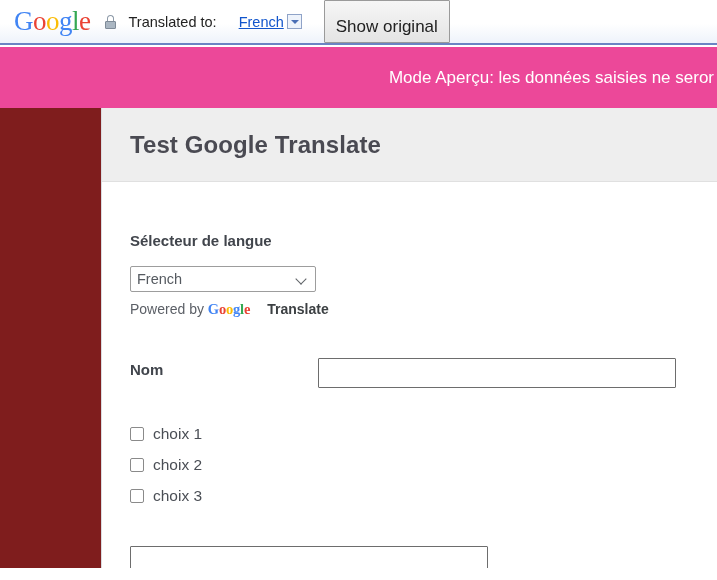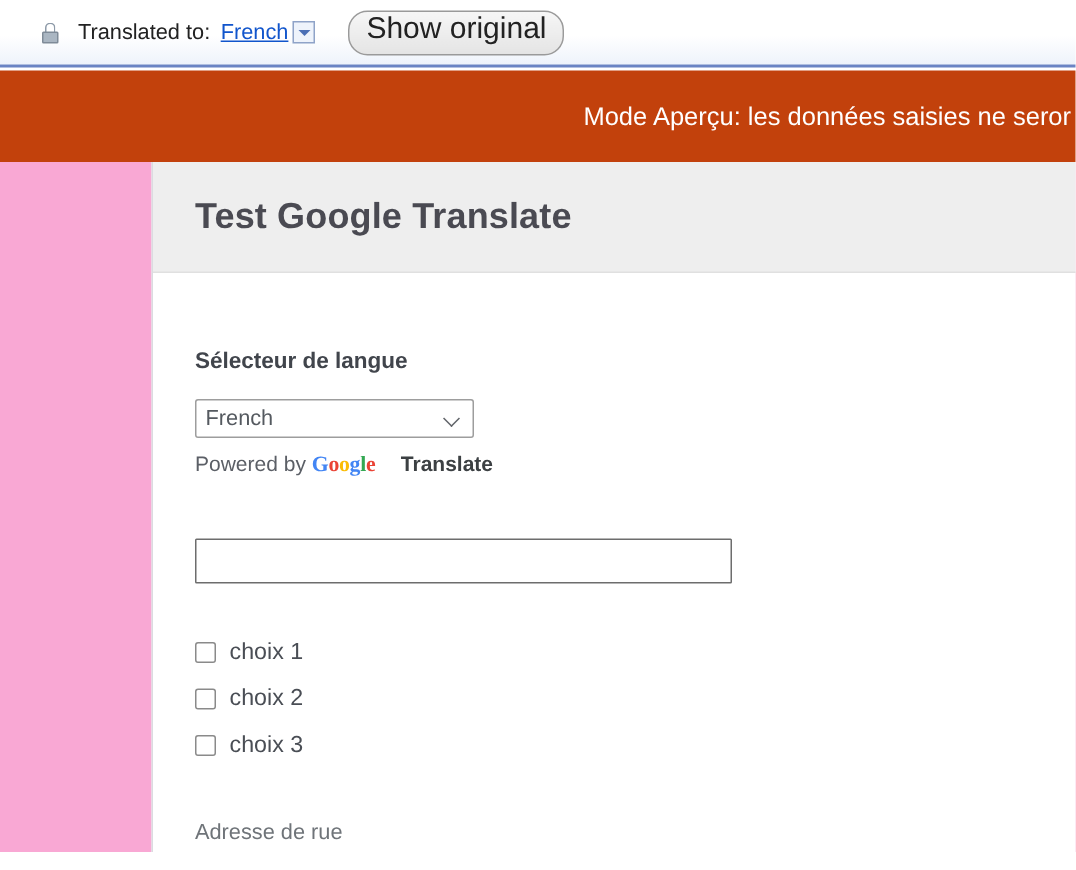--- a/index.html
+++ b/index.html
@@ -63,21 +63,21 @@
     bottom: 0; left: 0;
     width: 11px; height: 8px;
     background: #aab6c2;
     border: 1px solid #7f8b98;
     border-radius: 1px;
   }
 
   .gt-label {
     font-size: 14.5px;
     color: #222;
-    margin-right: 7px;
+    margin-right: 22px;
   }
   .gt-lang-link {
     font-size: 14.5px;
     color: #1155cc;
     text-decoration: underline;
     cursor: pointer;
   }
   .gt-arrow-box {
     display: inline-block;
     width: 15px;
@@ -93,56 +93,56 @@
     content: "";
     position: absolute;
     top: 5px; left: 3px;
     border-left: 4px solid transparent;
     border-right: 4px solid transparent;
     border-top: 4px solid #4a6fb5;
   }
   .show-original-btn {
     margin-left: 22px;
     font-family: "Liberation Sans", sans-serif;
-    font-size: 20px;
+    font-size: 17px;
     color: #222;
     background: linear-gradient(to bottom, #f6f6f6 0%, #e4e4e4 100%);
     border: 1px solid #9a9a9a;
-    border-radius: 13px;
-    padding: 0 11px 5px 11px;
+    border-radius: 1px;
+    padding: 16px 11px 5px 11px;
     cursor: pointer;
     line-height: 1.15;
   }
 
   
   .preview-banner {
     position: absolute;
     top: 47px; left: 0;
     width: 717px;
     height: 61px;
-    background: #c2410c;
+    background: #ec4899;
     display: flex;
     align-items: center;
     justify-content: center;
     overflow: hidden;
   }
   .preview-banner-text {
     color: #ffffff;
     font-size: 17px;
     white-space: nowrap;
     margin-left: 386px;
   }
 
   
   .page {
     position: absolute;
     top: 108px; left: 0;
     width: 717px;
     height: 460px;
-    background: #f9a8d4;
+    background: #7f1d1d;
     overflow: hidden;
   }
   .form-panel {
     position: absolute;
     top: 0;
     left: 101px;
     width: 720px;
     min-height: 472px;
     background: #ffffff;
     border-left: 1px solid #dadce0;
@@ -283,20 +283,23 @@
     font-size: 14px;
     padding: 0 6px;
     color: #222;
   }
 </style>
 </head>
 <body>
 
 <div class="gt-bar">
 
+  <div class="g-logo">
+    <span class="gl-b">G</span><span class="gl-r">o</span><span class="gl-y">o</span><span class="gl-b">g</span><span class="gl-g">l</span><span class="gl-r">e</span>
+  </div>
 
   <span class="lock-icon">
     <span class="shackle"></span>
     <span class="body"></span>
   </span>
 
   <span class="gt-label">Translated to:</span>
 
   <a class="gt-lang-link">French</a>
 
@@ -326,20 +329,21 @@
           </select>
           <span class="select-chev"></span>
         </div>
         <div class="powered-by">
           <span>Powered by</span>
           <span class="mini-g"><span class="gl-b">G</span><span class="gl-r">o</span><span class="gl-y">o</span><span class="gl-b">g</span><span class="gl-g">l</span><span class="gl-r">e</span></span><span class="translate-word">Translate</span>
         </div>
       </div>
 
       <div class="field-row nom-row">
+        <div class="field-label">Nom</div>
         <input class="text-input" type="text" placeholder="" style="">
       </div>
 
       <div class="field-row checkbox-row">
         <div class="checkbox-group">
           <div class="cb-item">
             <span class="cb-box"></span>
             <span class="cb-label">choix 1</span>
           </div>
           <div class="cb-item">
@@ -348,20 +352,19 @@
           </div>
           <div class="cb-item">
             <span class="cb-box"></span>
             <span class="cb-label">choix 3</span>
           </div>
         </div>
       </div>
 
       <div class="field-row adresse-row">
         <div>
-          <div class="sub-label">Adresse de rue</div>
           <input class="street-input" type="text" placeholder="" style="">
         </div>
       </div>
 
     </div>
   </div>
 </div>
 
 </body></html>

